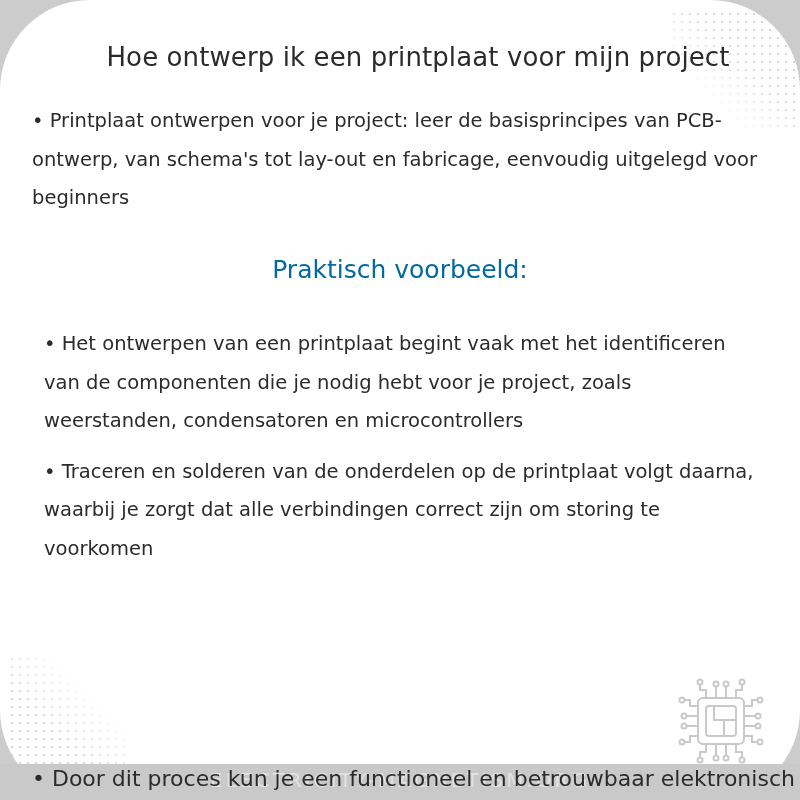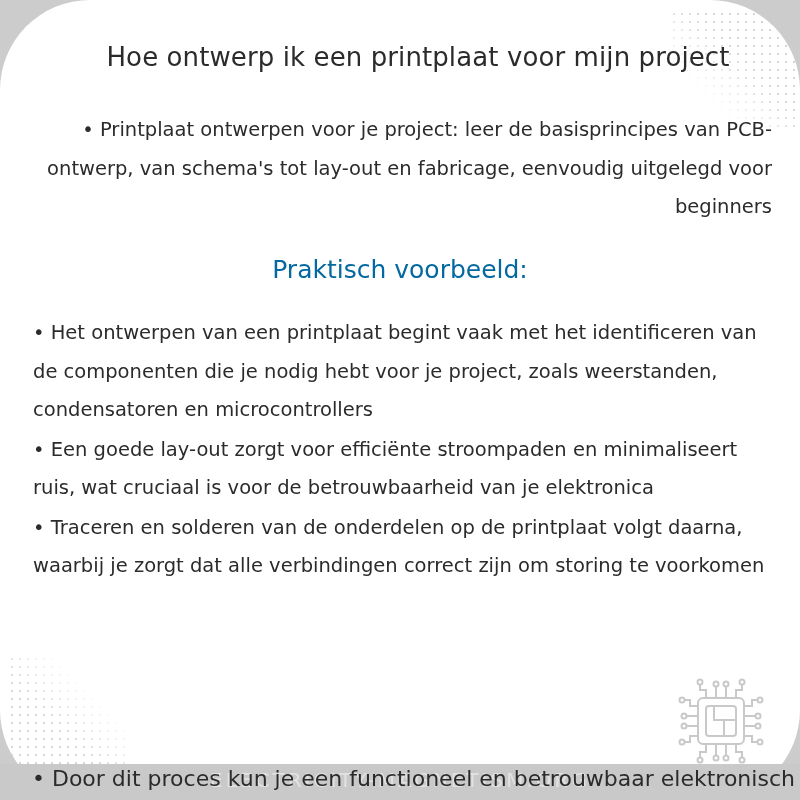--- a/index.html
+++ b/index.html
@@ -52,47 +52,46 @@
       top: 42px;
       text-align: center;
       font-size: 26px;
       color: #2b2b2b;
       letter-spacing: 0.1px;
       margin-left: 18px;
     }
     .intro {
       position: absolute;
       left: 32px;
-      top: 111px;
+      top: 102px;
       width: 740px;
       font-size: 19.5px;
       line-height: 38.5px;
       color: #2b2b2b;
-      text-align: right;
     }
     .subheading {
       position: absolute;
       left: 0;
       width: 800px;
       top: 255px;
       text-align: center;
       font-size: 25px;
       color: #0369a1;
     }
     .bullets {
       position: absolute;
       left: 32px;
       top: 313px;
       width: 740px;
       font-size: 19.5px;
       line-height: 38.5px;
       color: #2b2b2b;
     }
     .bullets p {
-      margin: 1px;
+      margin: 12px;
     }
     .chip-icon {
       position: absolute;
       left: 676px;
       top: 676px;
       width: 90px;
       height: 90px;
       opacity: 0.9;
     }
     .footer {
@@ -132,21 +131,20 @@
   <div class="dots dots-bl"></div>
 
   <div class="title">Hoe ontwerp ik een printplaat voor mijn project</div>
 
   <div class="intro">• Printplaat ontwerpen voor je project: leer de basisprincipes van PCB-ontwerp, van schema's tot lay-out en fabricage, eenvoudig uitgelegd voor beginners</div>
 
   <div class="subheading">Praktisch voorbeeld:</div>
 
   <div class="bullets">
     <p>• Het ontwerpen van een printplaat begint vaak met het identificeren van de componenten die je nodig hebt voor je project, zoals weerstanden, condensatoren en microcontrollers</p>
-    <p>• Een goede lay-out zorgt voor efficiënte stroompaden en minimaliseert ruis, wat cruciaal is voor de betrouwbaarheid van je elektronica</p>
     <p>• Traceren en solderen van de onderdelen op de printplaat volgt daarna, waarbij je zorgt dat alle verbindingen correct zijn om storing te voorkomen</p>
   </div>
 
   <svg class="chip-icon" viewBox="0 0 90 90" fill="none" stroke="#c4c4c4" stroke-width="2">
     <rect x="22" y="22" width="46" height="46" rx="5"></rect>
     <rect x="30" y="30" width="30" height="30" rx="3"></rect>
     <path d="M38 30 v14 h10 v16 M48 44 h12"></path>
 
     <path d="M30 22 v-8 h-6 v-6"></path>
       <circle cx="24" cy="6" r="2.5"></circle>

